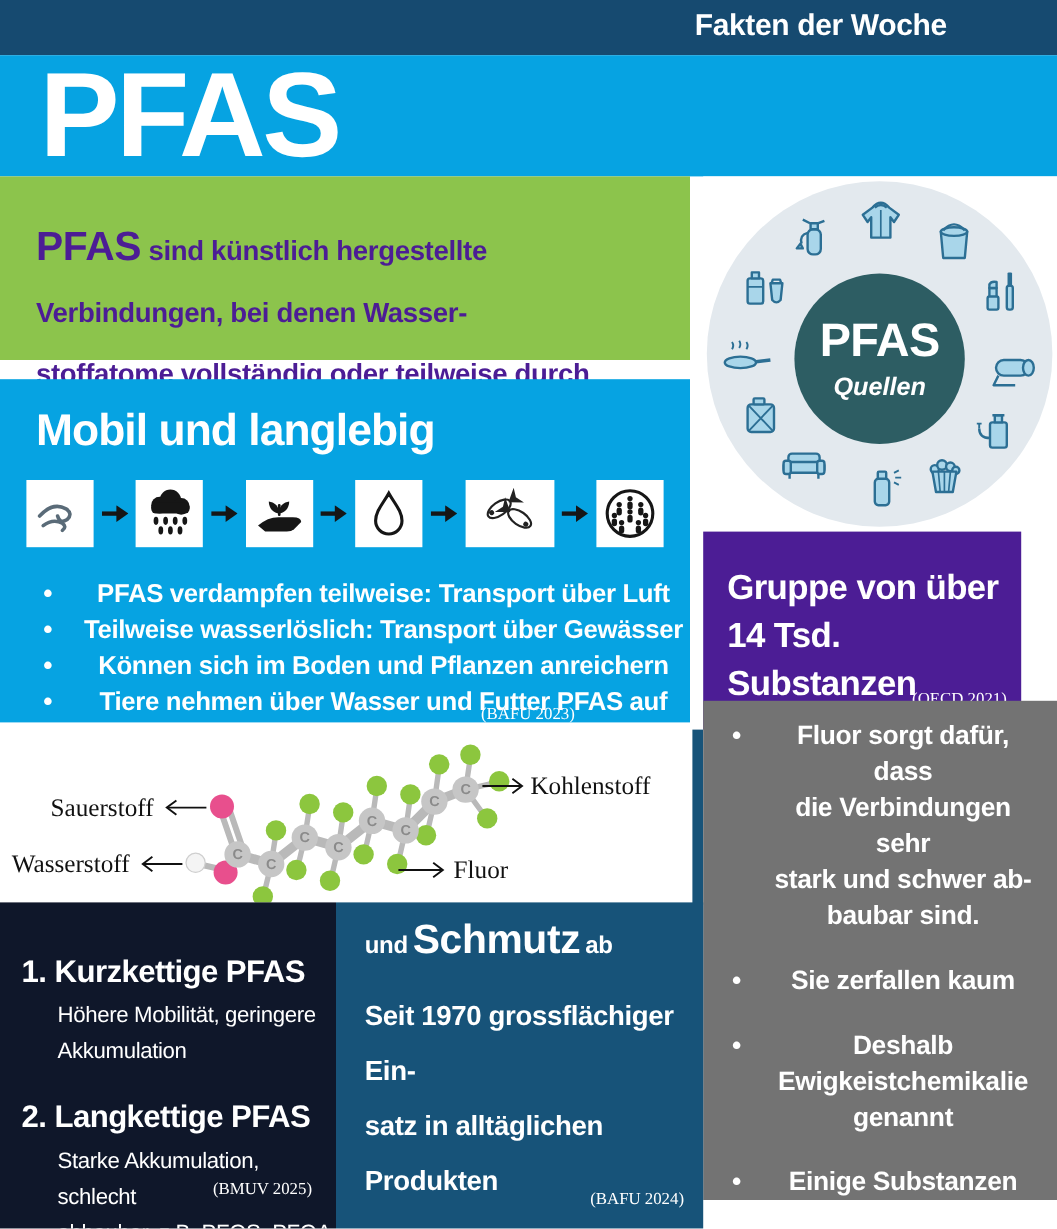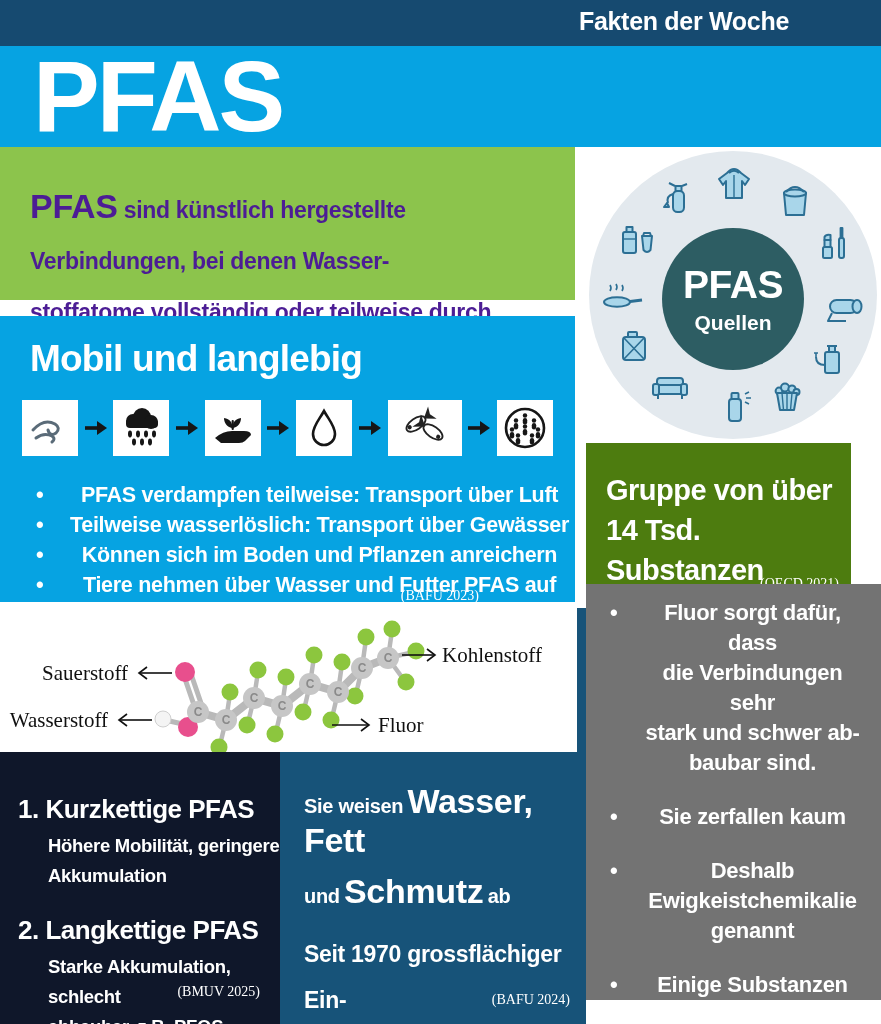--- a/index.html
+++ b/index.html
@@ -25,34 +25,34 @@
   ul.blist li{position:relative;padding-left:28px;font-size:21.5px;font-weight:700;line-height:30px;letter-spacing:-0.3px;text-align:center;}
   ul.blist li::before{content:"\2022";position:absolute;left:0;top:0;font-size:22px;}
   .src{font-family:"Liberation Serif",serif;font-size:14px;color:#fff;}
   .mob-src{position:absolute;right:96px;bottom:14px;}
   .moleculep{left:0;top:602px;width:575px;height:150px;background:#fff;}
   .wheel{left:586px;top:147px;width:295px;height:296px;background:#fff;}
   .wheel .disc{position:absolute;left:3px;top:4px;width:288px;height:288px;border-radius:50%;background:#e3e9ee;}
   .wheel .core{position:absolute;left:76px;top:81px;width:142px;height:142px;border-radius:50%;background:#2d5d63;
                display:flex;flex-direction:column;align-items:center;justify-content:center;color:#fff;}
   .wheel .core .t1{font-size:39px;font-weight:800;letter-spacing:-0.5px;}
-  .wheel .core .t2{font-size:21px;font-weight:700;margin-top:4px;}
+  .wheel .core .t2{font-size:21px;font-weight:700;margin-top:4px;font-style:italic;}
   .wicon{position:absolute;width:44px;height:44px;}
-  .group{left:586px;top:443px;width:265px;height:165px;background:#4d7c0f;color:#fff;}
+  .group{left:586px;top:443px;width:265px;height:165px;background:#4c1d95;color:#fff;}
   .group h3{margin:0;padding:27px 0 0 20px;font-size:29px;font-weight:800;line-height:40px;letter-spacing:-0.5px;}
   .group .src{position:absolute;right:12px;bottom:16px;}
   .sliver{left:577px;top:608px;width:9px;height:146px;background:#175379;}
   .props{left:586px;top:584px;width:295px;height:416px;background:#737373;color:#fff;}
   .props ul.blist{margin:14px 14px 0 24px;}
   .props ul.blist li{font-size:22px;line-height:30px;margin-bottom:24px;}
   .shortlong{left:0;top:752px;width:280px;height:272px;background:#0f172a;color:#fff;}
   .shortlong h4{margin:0;padding:0 0 0 18px;font-size:26px;font-weight:800;letter-spacing:-0.5px;}
   .shortlong .t1{padding-top:42px;}
   .shortlong .t2{padding-top:0;margin-top:24px;}
-  .shortlong .desc{margin:6px 0 0 48px;font-size:18.5px;font-weight:700;line-height:30px;letter-spacing:-0.3px;}
+  .shortlong .desc{margin:6px 0 0 48px;font-size:18.5px;font-weight:400;line-height:30px;letter-spacing:-0.3px;}
   .shortlong .src{position:absolute;right:20px;bottom:24px;}
   .repel{left:280px;top:752px;width:306px;height:272px;background:#175379;color:#fff;}
   .repel .line{margin:0 0 0 24px;font-weight:800;letter-spacing:-0.3px;}
   .repel .l1{padding-top:30px;}
   .repel .l2{margin-top:12px;}
   .repel .sm{font-size:20px;}
   .repel .bg{font-size:34px;}
   .repel .usage{margin:20px 0 0 24px;font-size:23px;font-weight:700;line-height:46px;letter-spacing:-0.3px;}
   .repel .src{position:absolute;right:16px;bottom:16px;margin-top:26px;}
   svg text{font-family:"Liberation Serif",serif;}
@@ -452,24 +452,20 @@
     <h4 class="t1">1. Kurzkettige PFAS</h4>
     <div class="desc pre">Höhere Mobilität, geringere
 Akkumulation</div>
     <h4 class="t2">2. Langkettige PFAS</h4>
     <div class="desc pre">Starke Akkumulation, schlecht
 abbaubar. z.B. PFOS, PFOA</div>
     <div class="src">(BMUV 2025)</div>
   </div>
 
   <div class="panel repel">
-    <div class="line l1">
-      <span class="sm">Sie weisen</span>
-      <span class="bg">Wasser, Fett</span>
-    </div>
     <div class="line l2">
       <span class="sm">und</span>
       <span class="bg">Schmutz</span>
       <span class="sm">ab</span>
     </div>
     <div class="usage pre">Seit 1970 grossflächiger Ein-
 satz in alltäglichen Produkten</div>
     <div class="src">(BAFU 2024)</div>
   </div>
 

